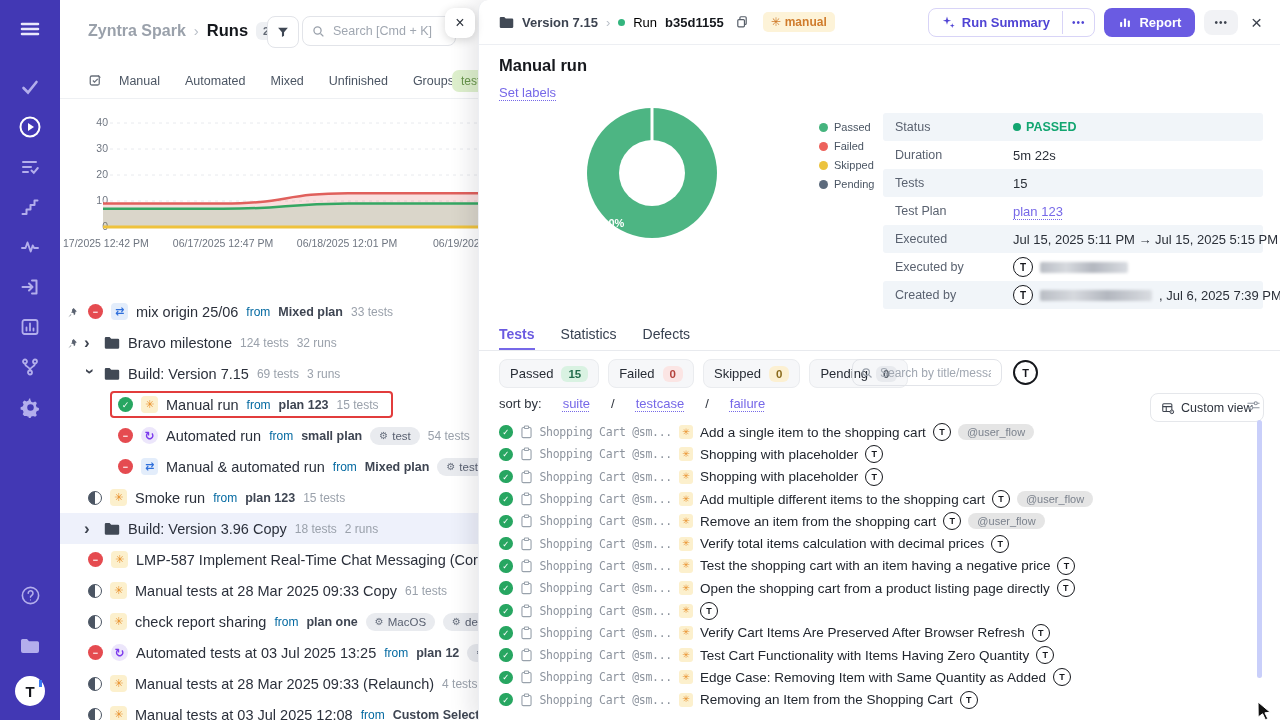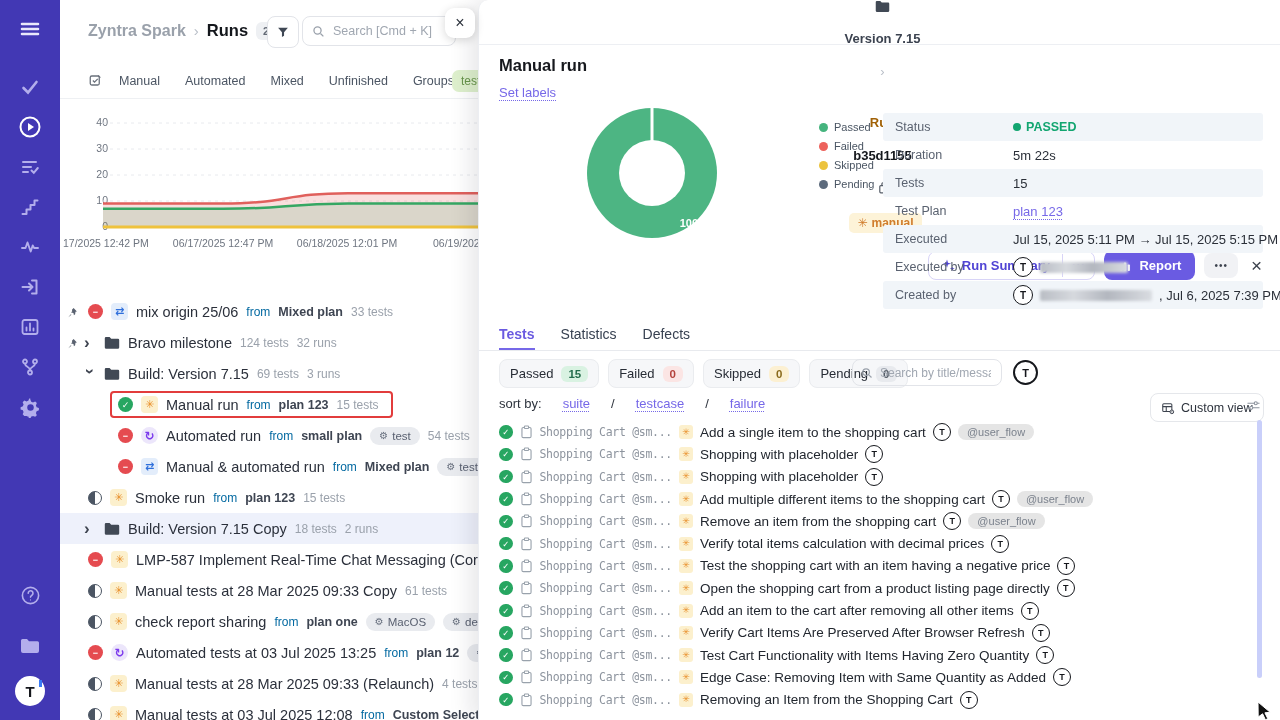--- a/index.html
+++ b/index.html
@@ -74,26 +74,26 @@
     display:inline-flex;align-items:center;gap:4px;}
   .gchip .gear{font-size:10px;color:#6a7280;}
   .meta{font-size:12px;color:#9aa1ab;}
   .sel-box{display:inline-flex;align-items:center;gap:8px;border:2px solid #e23c3c;border-radius:4px;
     padding:3px 12px 3px 6px;margin-left:-8px;}
 
   
   .drawer{position:absolute;left:478px;top:0;width:802px;height:720px;background:#fff;z-index:20;
     border-top-left-radius:10px;border-left:1px solid #eceef2;box-shadow:-8px 0 22px rgba(15,23,42,.10);box-sizing:border-box;}
   .dw-header{position:absolute;left:0;top:0;width:100%;height:45px;border-bottom:1px solid #edeff3;
-    display:flex;align-items:center;padding:0 14px 0 20px;box-sizing:border-box;gap:18px;flex-direction:column;}
+    display:flex;align-items:center;padding:0 14px 0 20px;box-sizing:border-box;gap:8px;}
   .dw-bc-folder{color:#414955;display:flex;}
   .dw-bc-name{font-size:13px;color:#3c4350;font-weight:600;}
   .dw-sep{color:#b9bfc8;font-size:13px;}
   .gdot{width:7px;height:7px;border-radius:50%;background:#33b57e;}
-  .dw-run-lbl{font-size:13px;color:#a16207;font-weight:bold;}
+  .dw-run-lbl{font-size:13px;color:#000000;}
   .dw-run-id{font-size:13px;color:#14171c;font-weight:700;}
   .copy-btn{display:flex;color:#565d68;cursor:pointer;margin-left:3px;}
   .mchip{background:#fdf3d8;color:#d07c2c;font-size:12px;font-weight:600;border-radius:5px;
     padding:3px 8px;display:inline-flex;align-items:center;gap:4px;margin-left:6px;}
   .dw-actions{margin-left:auto;display:flex;align-items:center;gap:9px;}
   .btn-summary{display:flex;align-items:center;border:1px solid #d8d4f7;border-radius:8px;overflow:hidden;background:#fff;}
   .btn-summary .main{display:flex;align-items:center;gap:6px;padding:6px 12px;color:#5044d4;
     font-size:13px;font-weight:700;cursor:pointer;}
   .btn-summary .more{border-left:1px solid #d8d4f7;padding:6px 9px;color:#5044d4;font-size:10px;
     letter-spacing:1px;cursor:pointer;}
@@ -104,21 +104,21 @@
   .dw-close{font-size:19px;color:#3d434e;cursor:pointer;padding:0 4px;line-height:1;}
 
   .dw-title{position:absolute;left:20px;top:56px;font-size:16.5px;font-weight:700;color:#16181d;}
   .link{color:#7668e8;text-decoration:underline dotted 1px;text-underline-offset:3px;cursor:pointer;text-align:center;}
   .dw-setlabels{position:absolute;left:20px;top:85px;font-size:13px;}
 
   
   .donut{position:absolute;left:108px;top:108px;width:130px;height:130px;border-radius:50%;background:#4db583;}
   .donut::before{content:'';position:absolute;left:32px;top:32px;width:66px;height:66px;border-radius:50%;background:#fff;}
   .donut .notch{position:absolute;left:50%;top:0;width:3px;height:33px;background:#fff;transform:translateX(-50%);}
-  .donut .pct{position:absolute;left:0;bottom:9px;width:100%;text-align:right;color:#fff;font-size:11px;font-weight:700;}
+  .donut .pct{position:absolute;left:0;bottom:9px;width:100%;text-align:left;color:#fff;font-size:11px;font-weight:700;}
   .legend{position:absolute;left:340px;top:121px;display:flex;flex-direction:column;gap:7px;}
   .lg-item{display:flex;align-items:center;gap:6px;font-size:11px;color:#4a5563;}
   .lg-dot{width:9px;height:9px;border-radius:50%;}
 
   
   .info{position:absolute;left:404px;top:113px;width:380px;}
   .inf-row{display:flex;align-items:center;height:28px;padding:0 12px;box-sizing:border-box;font-size:12.5px;}
   .inf-row:nth-child(odd){background:#f1f5f9;border-radius:3px;}
   .inf-label{width:118px;color:#5a6270;flex:0 0 auto;}
   .inf-val{color:#2a2f38;font-size:13px;display:flex;align-items:center;gap:7px;white-space:nowrap;}
@@ -416,21 +416,21 @@
           <span class="plan">plan 123</span>
           <span class="meta">15 tests</span>
         </div>
         <div class="run-row has-chevron hl">
           <span class="chev ">›</span>
           <span style="display:flex;">
             <svg width="16" height="14" viewBox="0 0 20 17">
               <path d="M1 2.5A1.5 1.5 0 012.5 1H7l2 2.3h8.5A1.5 1.5 0 0119 4.8V14a1.8 1.8 0 01-1.8 1.8H2.8A1.8 1.8 0 011 14V2.5z" fill="#414955"></path>
             </svg>
           </span>
-          <span class="run-title">Build: Version 7.15 Copy</span>
+          <span class="run-title">Build: Version 3.96 Copy</span>
           <span class="meta">18 tests</span>
           <span class="meta">2 runs</span>
         </div>
         <div class="run-row">
           <span class="ic-status aborted">−</span>
           <span class="ic-type manual">✳</span>
           <span class="run-title">LMP-587 Implement Real-Time Chat Messaging (Core Functionality)</span>
         </div>
         <div class="run-row">
           <span class="ic-status inprogress"></span>
@@ -730,21 +730,20 @@
         <div class="trow">
           <span class="tcheck">✓</span>
           <span class="clip">
             <svg width="13" height="14" viewBox="0 0 18 20" fill="none" stroke="#99a2ac" stroke-width="1.6">
               <rect x="2.5" y="3.5" width="13" height="14.5" rx="2"></rect>
               <rect x="6" y="1.5" width="6" height="3.5" rx="1" fill="#fff"></rect>
             </svg>
           </span>
           <span class="suite">Shopping Cart @sm...</span>
           <span class="ic-type manual">✳</span>
-          <span class="ttl">Add an item to the cart after removing all other items</span>
           <span class="tavatar">T</span>
         </div>
         <div class="trow">
           <span class="tcheck">✓</span>
           <span class="clip">
             <svg width="13" height="14" viewBox="0 0 18 20" fill="none" stroke="#99a2ac" stroke-width="1.6">
               <rect x="2.5" y="3.5" width="13" height="14.5" rx="2"></rect>
               <rect x="6" y="1.5" width="6" height="3.5" rx="1" fill="#fff"></rect>
             </svg>
           </span>

